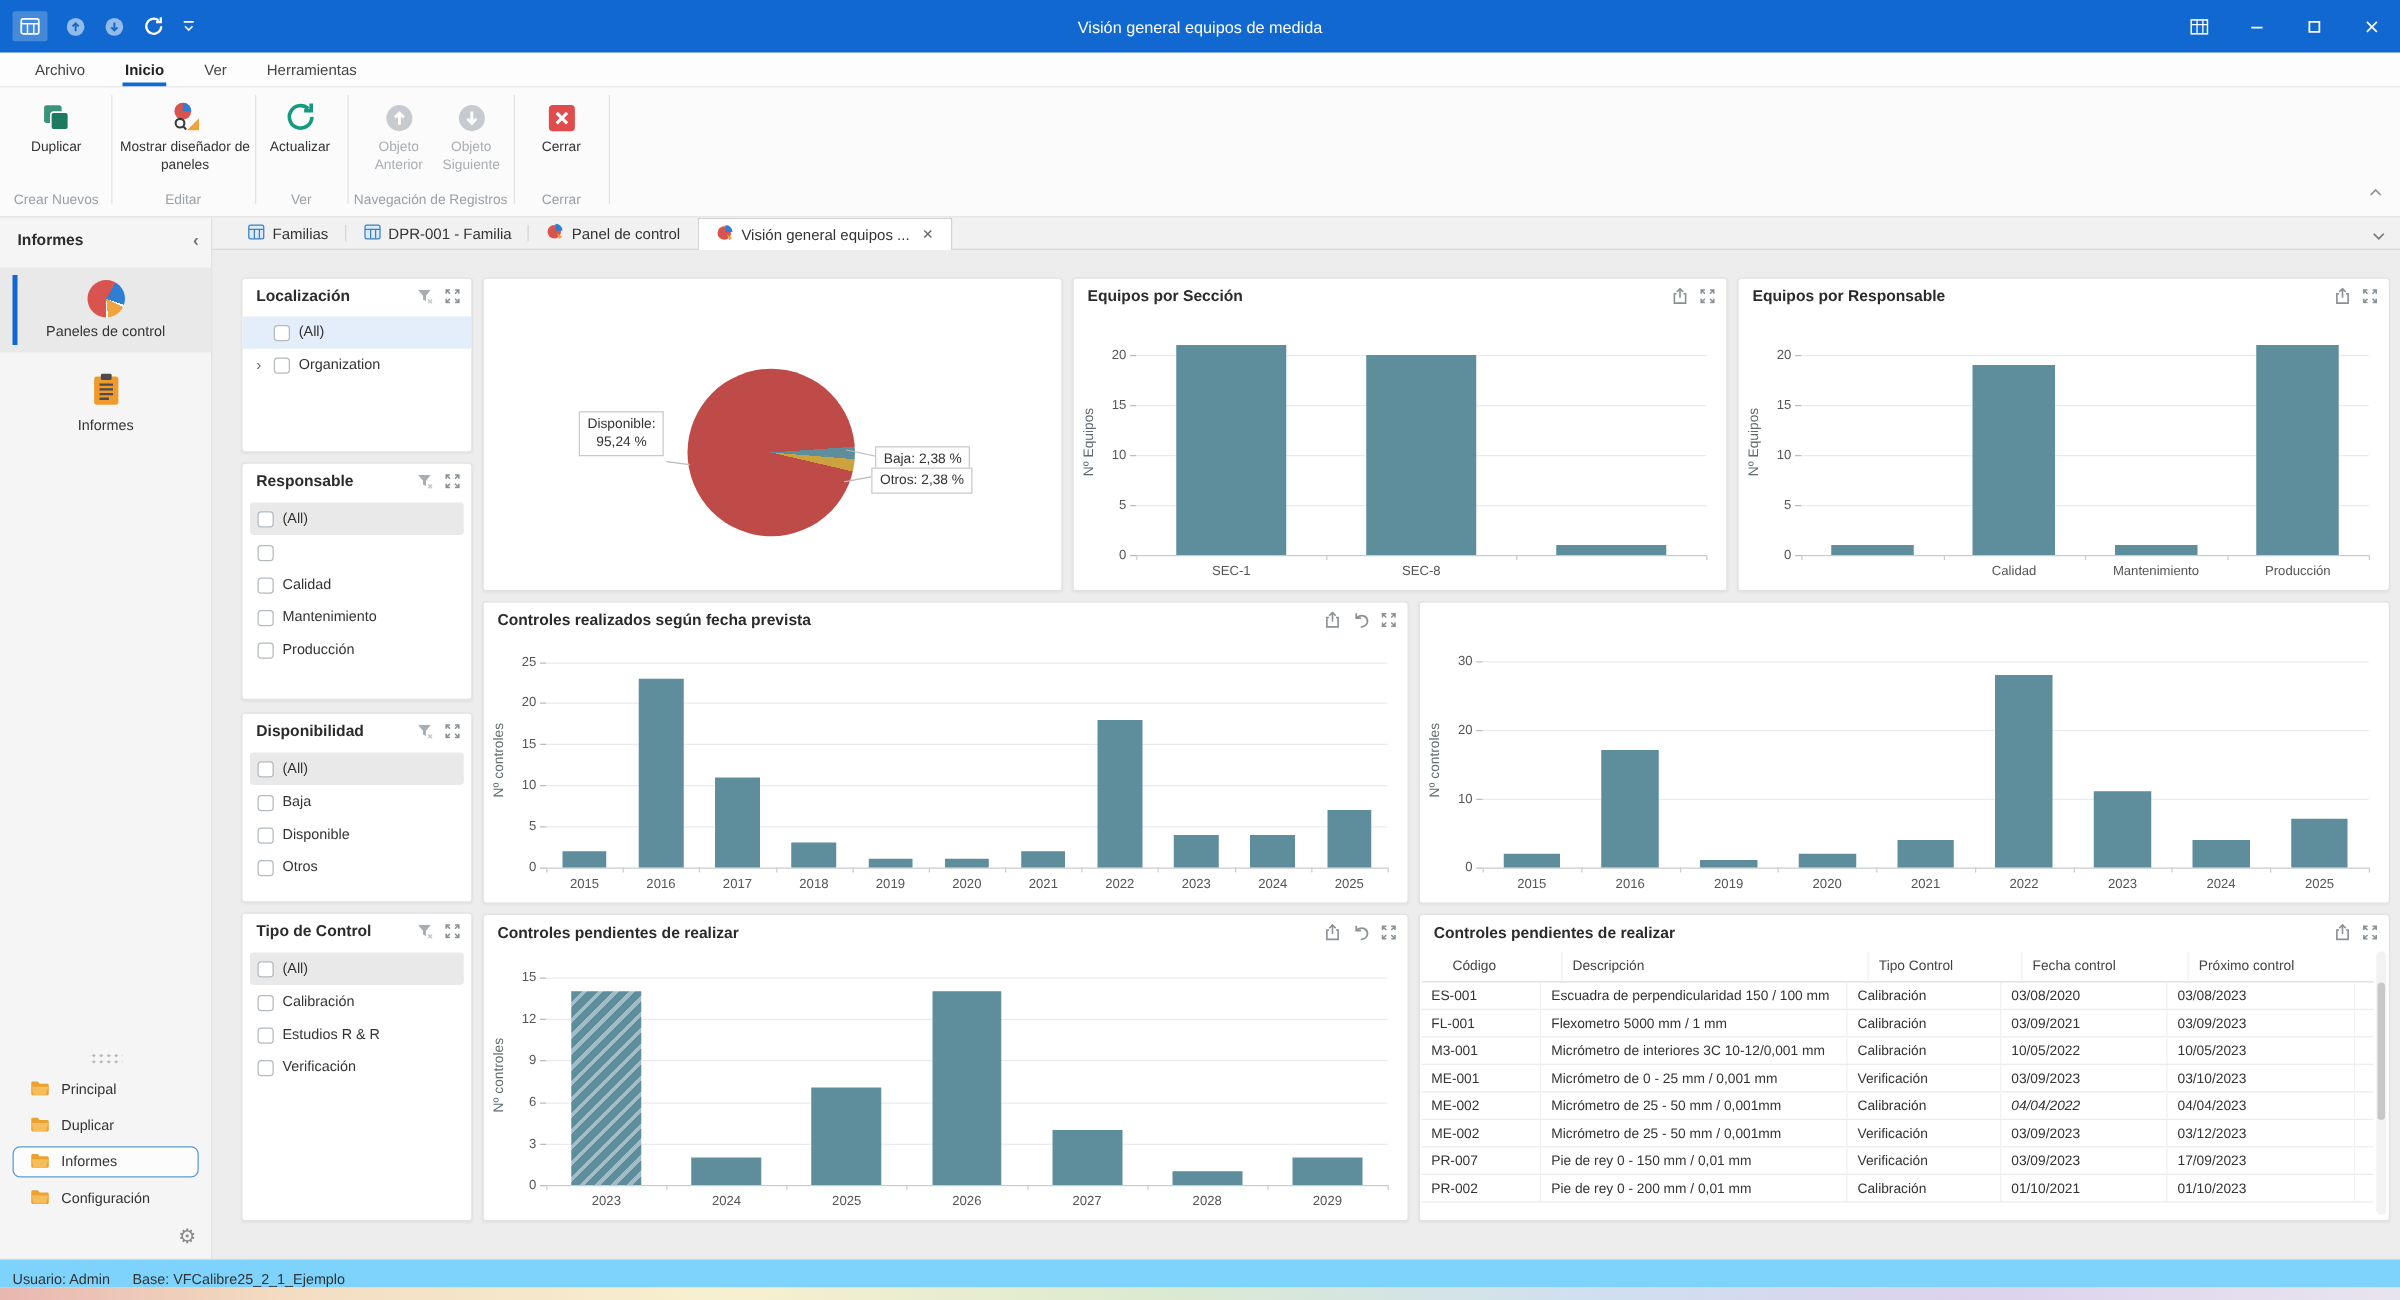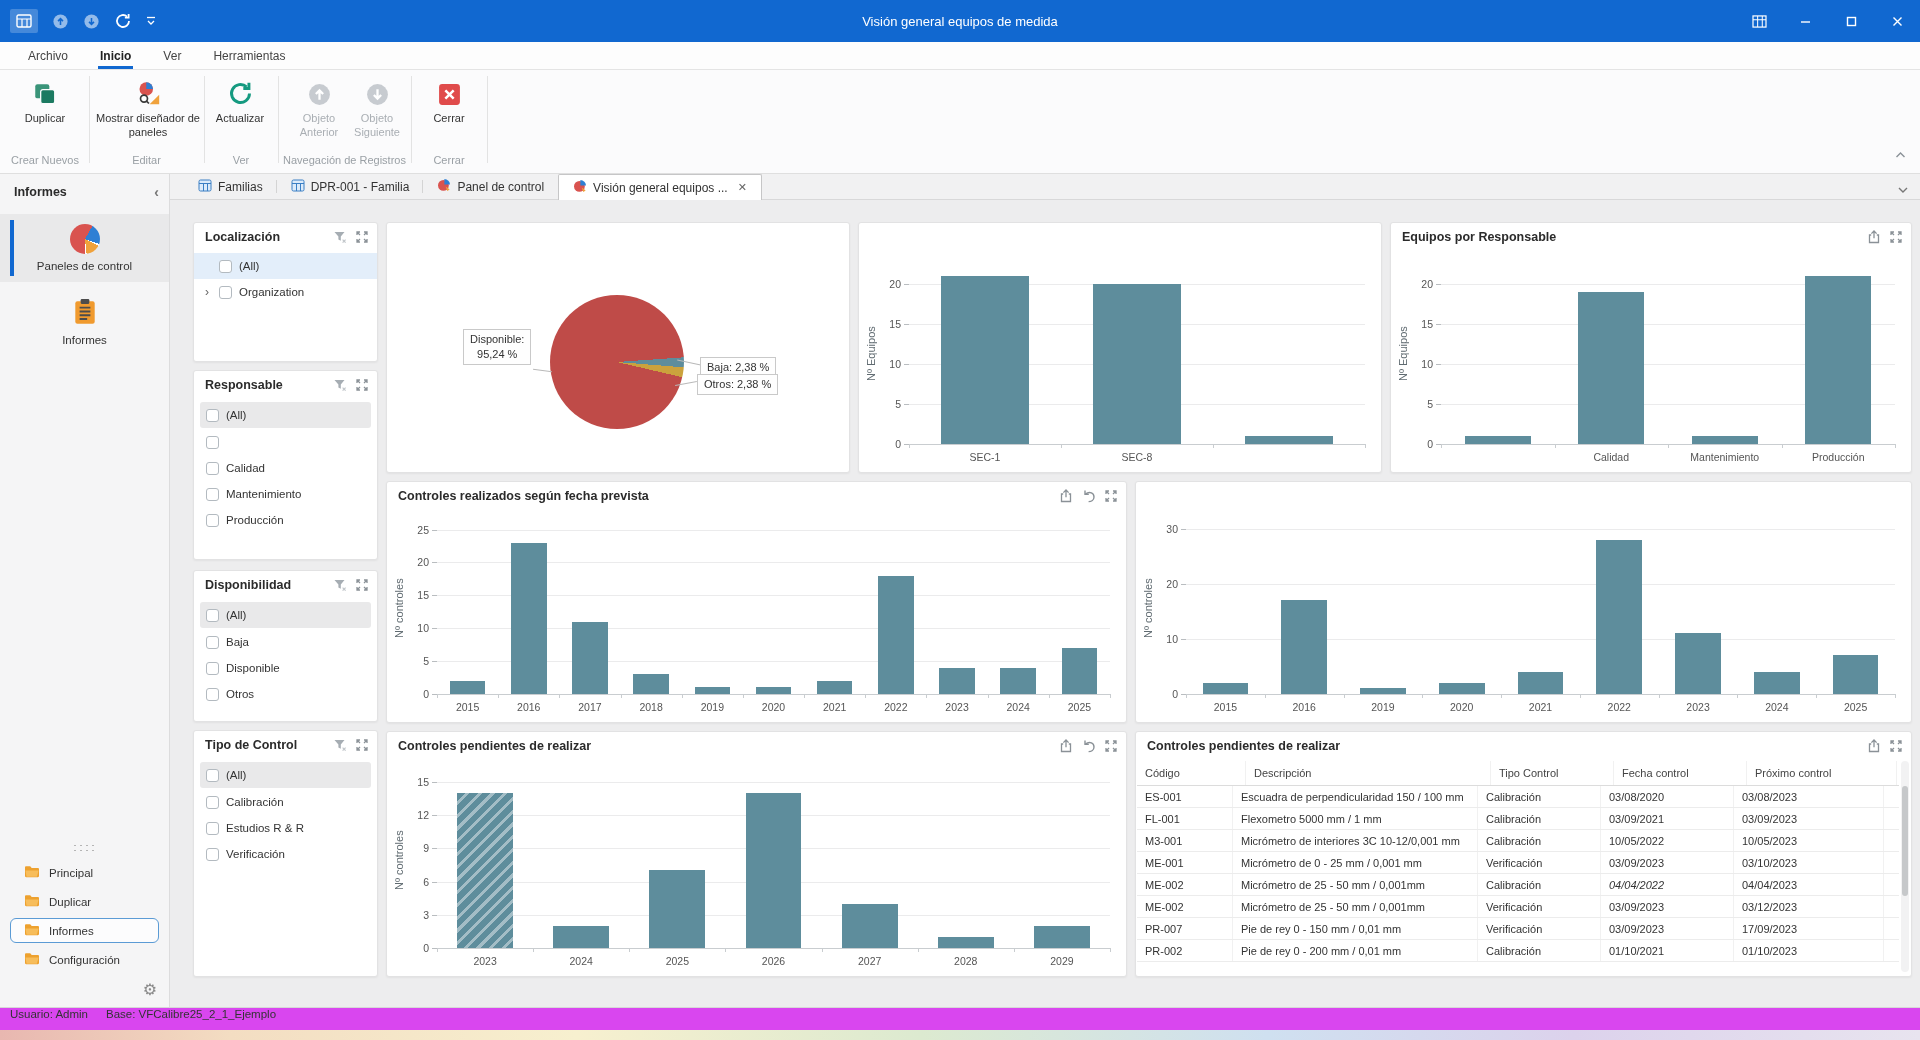--- a/index.html
+++ b/index.html
@@ -69,21 +69,21 @@
   .pie{position:absolute;border-radius:50%}
   .callout{position:absolute;background:#fefefe;border:1px solid #c9c9c9;font-size:11px;color:#333;text-align:center;padding:2px 6px;line-height:1.35;white-space:nowrap}
   .cline{position:absolute;height:1px;background:#b9b9b9}
   .tbl{position:absolute;top:29px;left:1px;right:12px;bottom:1px;overflow:hidden}
   .trow{display:flex;height:22px;border-bottom:1px solid #ececec;align-items:stretch}
   .trow.thead{height:25px;border-bottom:1px solid #dcdcdc}
   .tcell{padding:0 8px;font-size:11px;color:#333;display:flex;align-items:center;white-space:nowrap;overflow:hidden;border-right:1px solid #f1f1f1;flex:none}
   .thead .tcell{color:#444}
   .vscroll{position:absolute;top:29px;right:2px;bottom:4px;width:8px;background:#f2f2f3;border-radius:4px}
   .vthumb{position:absolute;left:1px;right:1px;top:12%;height:52%;background:#c6c8ca;border-radius:4px}
-  .statusbar{height:23px;background:#d946ef;border-top:1px solid #d7d7d7;display:flex;align-items:flex-start;gap:18px;padding-left:10px;font-size:11.5px;color:#333}
+  .statusbar{height:23px;background:#7dd3fc;border-top:1px solid #d7d7d7;display:flex;align-items:flex-end;gap:18px;padding-left:10px;font-size:11.5px;color:#333}
   .bstrip{height:10px;background:linear-gradient(90deg,#e8b7b0,#f3ddc2 12%,#f7f0cf 30%,#dcead0 48%,#cfe0f0 66%,#dcd2ec 82%,#e8e4ef)}
 </style>
 </head>
 <body>
 
 <div class="titlebar">
   <div class="qat">
     <span class="appbox">
         <svg width="16" height="14" viewBox="0 0 16 14">
           <rect x="1" y="1" width="14" height="12" rx="1.5" fill="none" stroke="#fff" stroke-width="1.4"></rect>
@@ -469,20 +469,36 @@
           <div class="callout" style="left:76px;top:79px">
               <div>Disponible:</div>
               <div>95,24 %</div>
             </div>
           <div class="callout" style="left:313px;top:107px">Baja: 2,38 %</div>
           <div class="callout" style="left:310px;top:124px">Otros: 2,38 %</div>
         </div>
       </div>
 
       <div class="panel" style="left:688px;top:22px;width:524px;height:251px">
+        <div class="phead">
+            <span class="ptitle">Equipos por Sección</span>
+            <span class="picons">
+              <span class="icon">
+                <svg width="14" height="14" viewBox="0 0 14 14" fill="none" stroke="#8a9197" stroke-width="1.3">
+                  <path d="M4.2 5H2.5v7.5h9V5H9.8"></path>
+                  <path d="M7 1.2v7M4.4 3.6L7 1l2.6 2.6"></path>
+                </svg>
+              </span>
+              <span class="icon">
+                <svg width="12" height="12" viewBox="0 0 12 12" fill="none" stroke="#8a9197" stroke-width="1.3">
+                  <path d="M1 4V1h3M8 1h3v3M11 8v3H8M4 11H1V8M1 1l3 3M11 1L8 4M11 11L8 8M1 11l3-3"></path>
+                </svg>
+              </span>
+            </span>
+          </div>
         <div class="cbody">
             <div class="ylab" style="left: 4px; top: 14px; height: 180px; position: absolute;">Nº Equipos</div>
             <div class="ytick" style="left: 12px; top: 188px; width: 30px; position: absolute;">0</div>
             <div class="tickm" style="left: 45px; top: 194px; width: 5px; position: absolute;"></div>
             <div class="grid" style="left: 50px; top: 154px; width: 456px; position: absolute;"></div>
             <div class="ytick" style="left: 12px; top: 148px; width: 30px; position: absolute;">5</div>
             <div class="tickm" style="left: 45px; top: 154px; width: 5px; position: absolute;"></div>
             <div class="grid" style="left: 50px; top: 114px; width: 456px; position: absolute;"></div>
             <div class="ytick" style="left: 12px; top: 108px; width: 30px; position: absolute;">10</div>
             <div class="tickm" style="left: 45px; top: 114px; width: 5px; position: absolute;"></div>
@@ -758,21 +774,21 @@
               </span>
               <span class="icon">
                 <svg width="12" height="12" viewBox="0 0 12 12" fill="none" stroke="#8a9197" stroke-width="1.3">
                   <path d="M1 4V1h3M8 1h3v3M11 8v3H8M4 11H1V8M1 1l3 3M11 1L8 4M11 11L8 8M1 11l3-3"></path>
                 </svg>
               </span>
             </span>
           </div>
         <div class="tbl">
             <div class="trow thead">
-              <div class="tcell" style="width: 109px;">Código</div>
+              <div class="tcell" style="width: 96px; margin-left: 17px;">Código</div>
               <div class="tcell" style="width: 245px;">Descripción</div>
               <div class="tcell" style="width: 123px;">Tipo Control</div>
               <div class="tcell" style="width: 133px;">Fecha control</div>
               <div class="tcell" style="width: 150px;">Próximo control</div>
             </div>
             <div class="trow">
               <div class="tcell" style="width: 96px;">ES-001</div>
               <div class="tcell" style="width: 245px;">Escuadra de perpendicularidad 150 / 100 mm</div>
               <div class="tcell" style="width: 123px;">Calibración</div>
               <div class="tcell" style="width: 133px;">03/08/2020</div>

